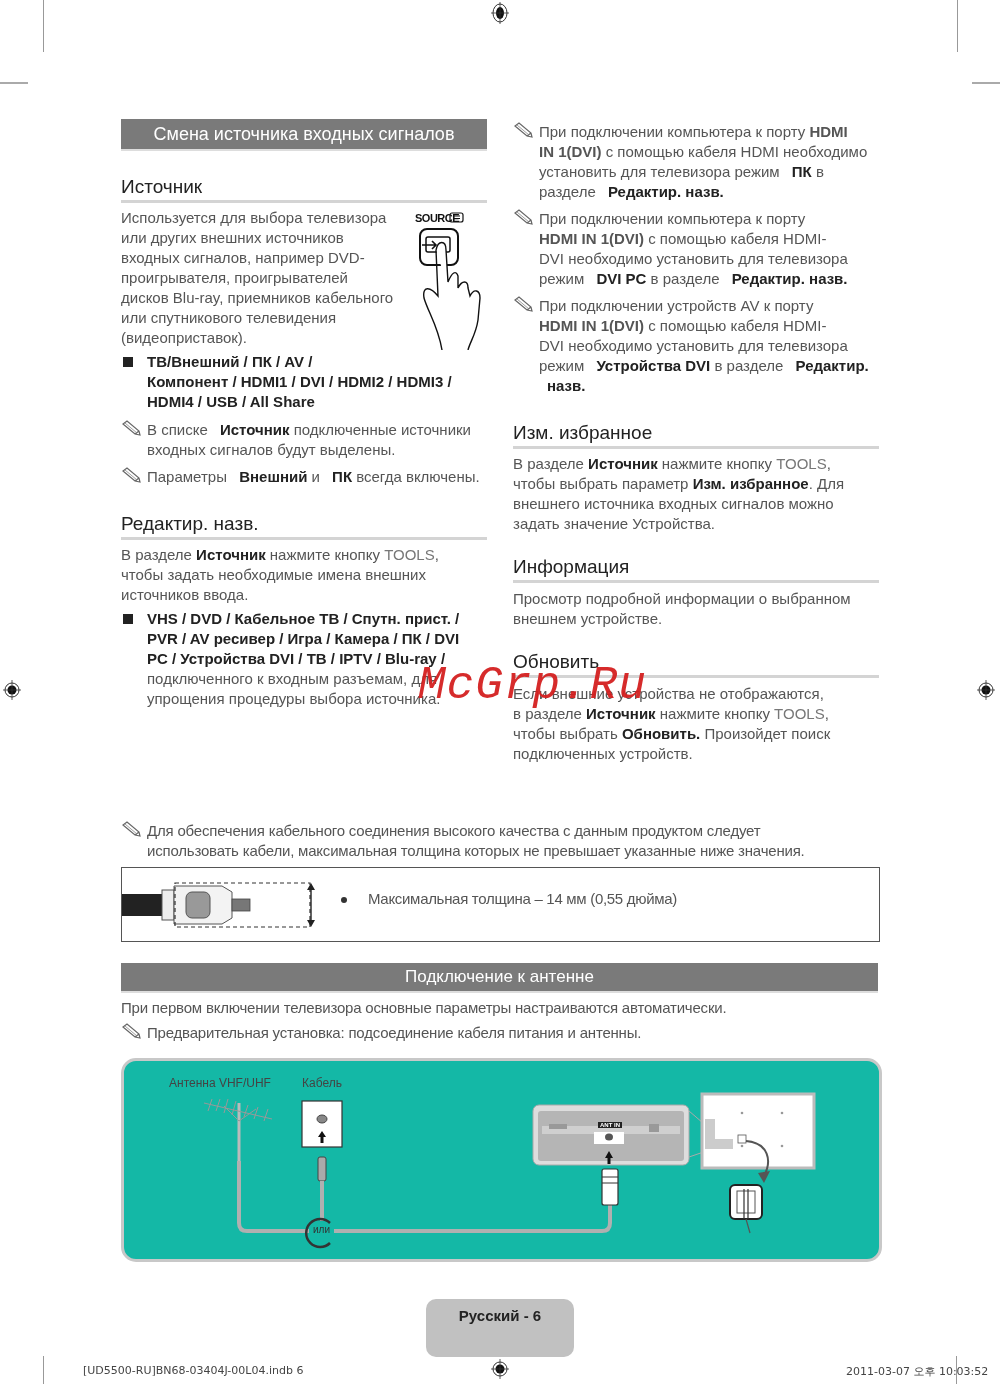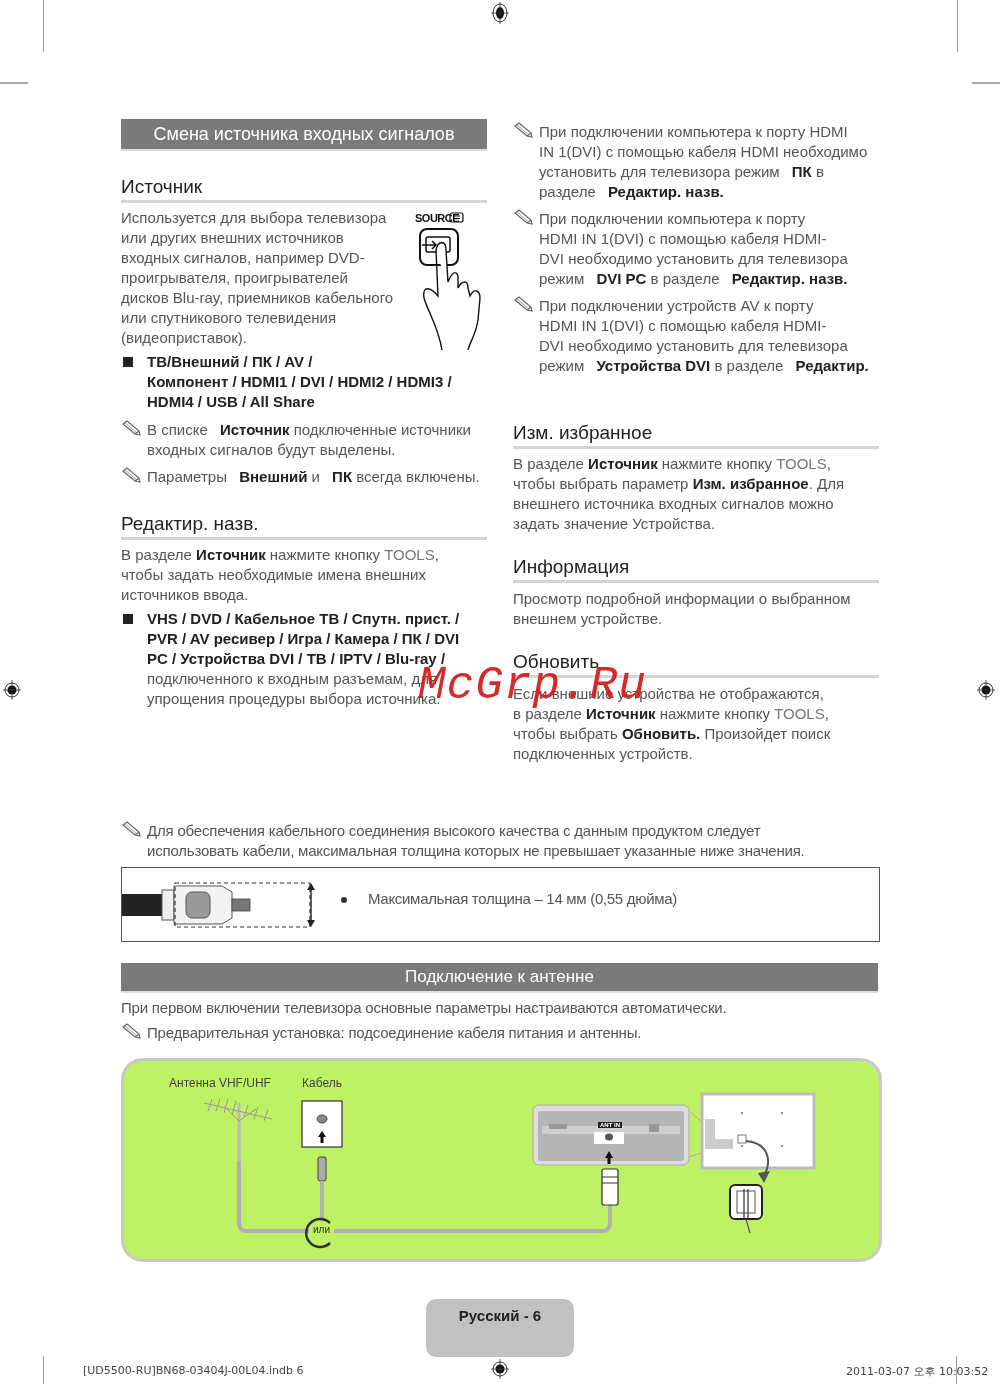--- a/index.html
+++ b/index.html
@@ -8,32 +8,32 @@
   .abs { position: absolute; }
   .crop-v { position: absolute; width: 1px; background: #999; }
   .crop-h { position: absolute; height: 2px; background: #aaa; }
   .reg { position: absolute; width: 18px; height: 22px; }
   .bar-title { position: absolute; background: #7a7a7a; color: #fff; font-size: 18px;
                display: flex; align-items: center; justify-content: center; box-shadow: 0 2px 0 #ddd; }
   .sec-h { position: absolute; font-size: 19px; color: #222; border-bottom: 3px solid #d4d4d4;
            padding-bottom: 2px; }
   .para { position: absolute; font-size: 15px; line-height: 20px; color: #555; }
   .para b { color: #222; }
-  .gray-b { color: #555; font-weight: normal; }
+  .gray-b { color: #555; font-weight: bold; }
   .note { position: absolute; font-size: 15px; line-height: 20px; color: #555; padding-left: 26px; }
   .note .pen { position: absolute; left: 0; top: 0; width: 22px; height: 18px; }
   .note b { color: #222; margin-left: 8px; }
   .bullet { position: absolute; font-size: 15px; line-height: 20px; color: #222; font-weight: bold; padding-left: 26px; }
   .bullet .sq { position: absolute; left: 2px; top: 5px; width: 10px; height: 10px; background: #222; }
   .bullet .nb { font-weight: normal; color: #555; }
   .watermark { position: absolute; left: 418px; top: 660px; font-size: 46px; color: #d42020;
                font-style: italic; font-family: Liberation Mono, monospace; letter-spacing: 1px; opacity: 0.95; }
   .cable-box { position: absolute; left: 121px; top: 867px; width: 757px; height: 73px; border: 1px solid #555; background: #fff; }
   .diagram-box { position: absolute; left: 121px; top: 1058px; width: 755px; height: 198px;
-                 border: 3px solid #c8c8c8; border-radius: 22px; background: #bef264; }
+                 border: 3px solid #c8c8c8; border-radius: 15px; background: #14b8a6; }
   .page-tab { position: absolute; left: 426px; top: 1299px; width: 148px; height: 58px; background: #c1c1c1;
               border-radius: 10px; display: flex; justify-content: center; padding-top: 8px; box-sizing: border-box;
               font-size: 15px; font-weight: bold; color: #222; }
   .footer-text { position: absolute; font-size: 11px; color: #444; font-family: "DejaVu Sans", sans-serif; margin-left: 21px; }
   .diag-label { position: absolute; font-size: 12px; color: #444; }
 </style>
 </head>
 <body>
 
 <div class="crop-v" style="left:43px; top:0; height:52px;"></div>
@@ -158,20 +158,21 @@
 
 <div class="note" style="left:513px; top:296px; width:370px;">
   <svg class="pen" viewBox="0 0 22 18">
       <path d="M2 4 L14 14 L19 15 L18 11 L6 1 Z M14 14 L18 11" fill="none" stroke="#666" stroke-width="1.2"></path>
       <line x1="4" y1="3" x2="16" y2="13" stroke="#888" stroke-width="0.8"></line>
     </svg>
   <div>При подключении устройств AV к порту</div>
   <div><span class="gray-b">HDMI IN 1(DVI)</span><span> с помощью кабеля HDMI-</span></div>
   <div>DVI необходимо установить для телевизора</div>
   <div><span>режим </span><b>Устройства DVI</b><span> в разделе </span><b>Редактир.</b></div>
+  <div><b>назв.</b></div>
 </div>
 
 <div class="sec-h" style="left:513px; top:422px; width:366px;">Изм. избранное</div>
 <div class="para" style="left:513px; top:454px; width:370px;">
   <div><span>В разделе </span><b>Источник</b><span> нажмите кнопку </span><span style="color:#777">TOOLS</span><span>,</span></div>
   <div><span>чтобы выбрать параметр </span><b>Изм. избранное</b><span>. Для</span></div>
   <div>внешнего источника входных сигналов можно</div>
   <div>задать значение Устройства.</div>
 </div>
 

